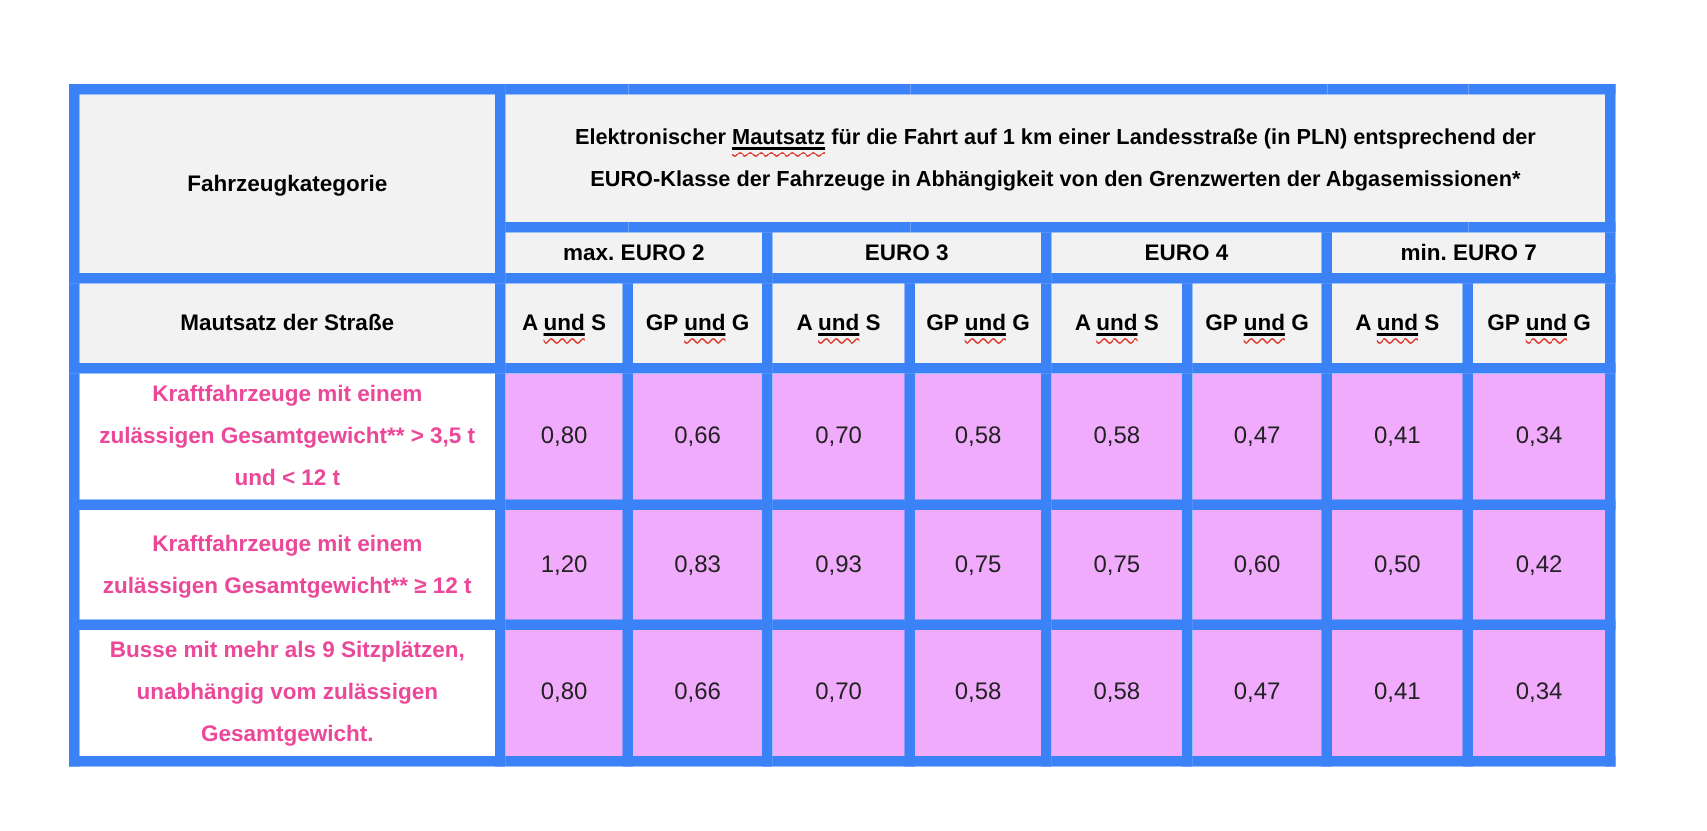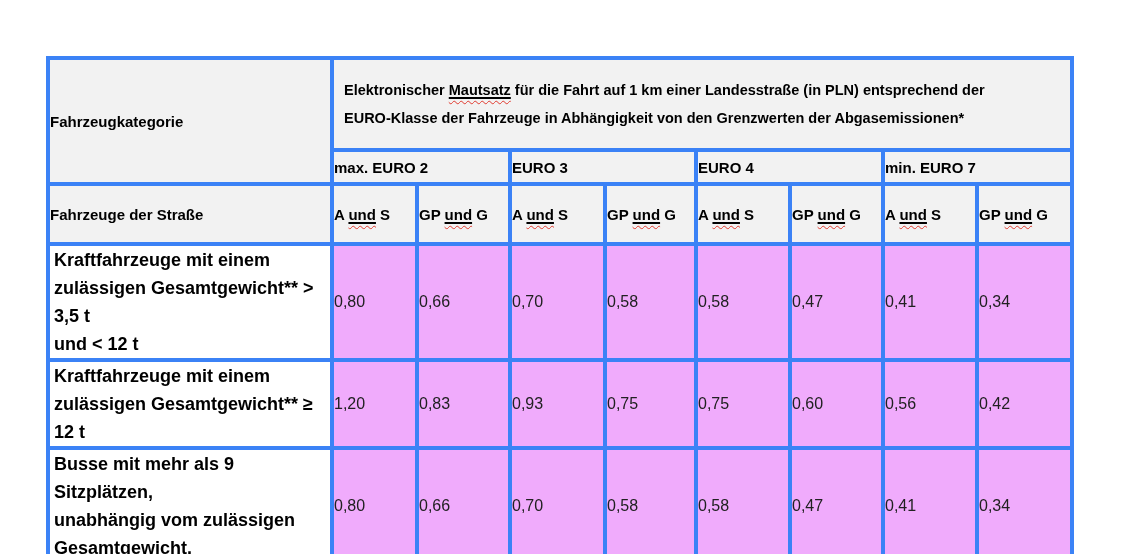--- a/index.html
+++ b/index.html
@@ -10,22 +10,22 @@
 
   table.toll-table {
     position: absolute;
     left: 46px;
     top: 56px;
     width: 1024px;
     border-collapse: collapse;
     table-layout: fixed;
   }
   td {
-    border: 4px solid #3b82f6;
-    text-align: left;
+    border: 7px solid #3b82f6;
+    text-align: center;
     vertical-align: middle;
     background: #ffffff;
     overflow: hidden;
   }
   td.hdr {
     background: #f2f2f2;
     font-weight: bold;
     font-size: 15px;
     color: #000000;
   }
@@ -36,25 +36,25 @@
   tr.r-data2  { height: 80px; }
   tr.r-data3  { height: 89px; }
 
   td.title-cell {
     font-size: 14.5px;
     line-height: 28px;
     padding: 0 10px;
   }
   td.label-cell {
     font-weight: bold;
-    font-size: 18px;
+    font-size: 15px;
     line-height: 28px;
     padding: 0 4px;
     background: #ffffff;
-    color: #000000;
+    color: #ec4899;
     margin-top: 23px;
   }
   td.val-cell {
     font-size: 16px;
     font-weight: normal;
     color: #212121;
     background: #f0abfc;
   }
   .multiline { white-space: pre-line; }
 
@@ -96,21 +96,21 @@
     </tr>
 
     <tr class="r-euro">
       <td class="hdr" colspan="2">max. EURO 2</td>
       <td class="hdr" colspan="2">EURO 3</td>
       <td class="hdr" colspan="2">EURO 4</td>
       <td class="hdr" colspan="2">min. EURO 7</td>
     </tr>
 
     <tr class="r-road">
-      <td class="hdr">Fahrzeuge der Straße</td>
+      <td class="hdr">Mautsatz der Straße</td>
       <td class="hdr"><span>A </span><span class="solid-u"><span class="wavy-u">und</span></span><span> S</span></td>
       <td class="hdr"><span>GP </span><span class="solid-u"><span class="wavy-u">und</span></span><span> G</span></td>
       <td class="hdr"><span>A </span><span class="solid-u"><span class="wavy-u">und</span></span><span> S</span></td>
       <td class="hdr"><span>GP </span><span class="solid-u"><span class="wavy-u">und</span></span><span> G</span></td>
       <td class="hdr"><span>A </span><span class="solid-u"><span class="wavy-u">und</span></span><span> S</span></td>
       <td class="hdr"><span>GP </span><span class="solid-u"><span class="wavy-u">und</span></span><span> G</span></td>
       <td class="hdr"><span>A </span><span class="solid-u"><span class="wavy-u">und</span></span><span> S</span></td>
       <td class="hdr"><span>GP </span><span class="solid-u"><span class="wavy-u">und</span></span><span> G</span></td>
     </tr>
 
@@ -130,21 +130,21 @@
 
     <tr class="r-data2">
       <td class="label-cell multiline">Kraftfahrzeuge mit einem
 zulässigen Gesamtgewicht** ≥ 12 t</td>
       <td class="val-cell">1,20</td>
       <td class="val-cell">0,83</td>
       <td class="val-cell">0,93</td>
       <td class="val-cell">0,75</td>
       <td class="val-cell">0,75</td>
       <td class="val-cell">0,60</td>
-      <td class="val-cell">0,56</td>
+      <td class="val-cell">0,50</td>
       <td class="val-cell">0,42</td>
     </tr>
 
     <tr class="r-data3">
       <td class="label-cell multiline">Busse mit mehr als 9 Sitzplätzen,
 unabhängig vom zulässigen
 Gesamtgewicht.</td>
       <td class="val-cell">0,80</td>
       <td class="val-cell">0,66</td>
       <td class="val-cell">0,70</td>

